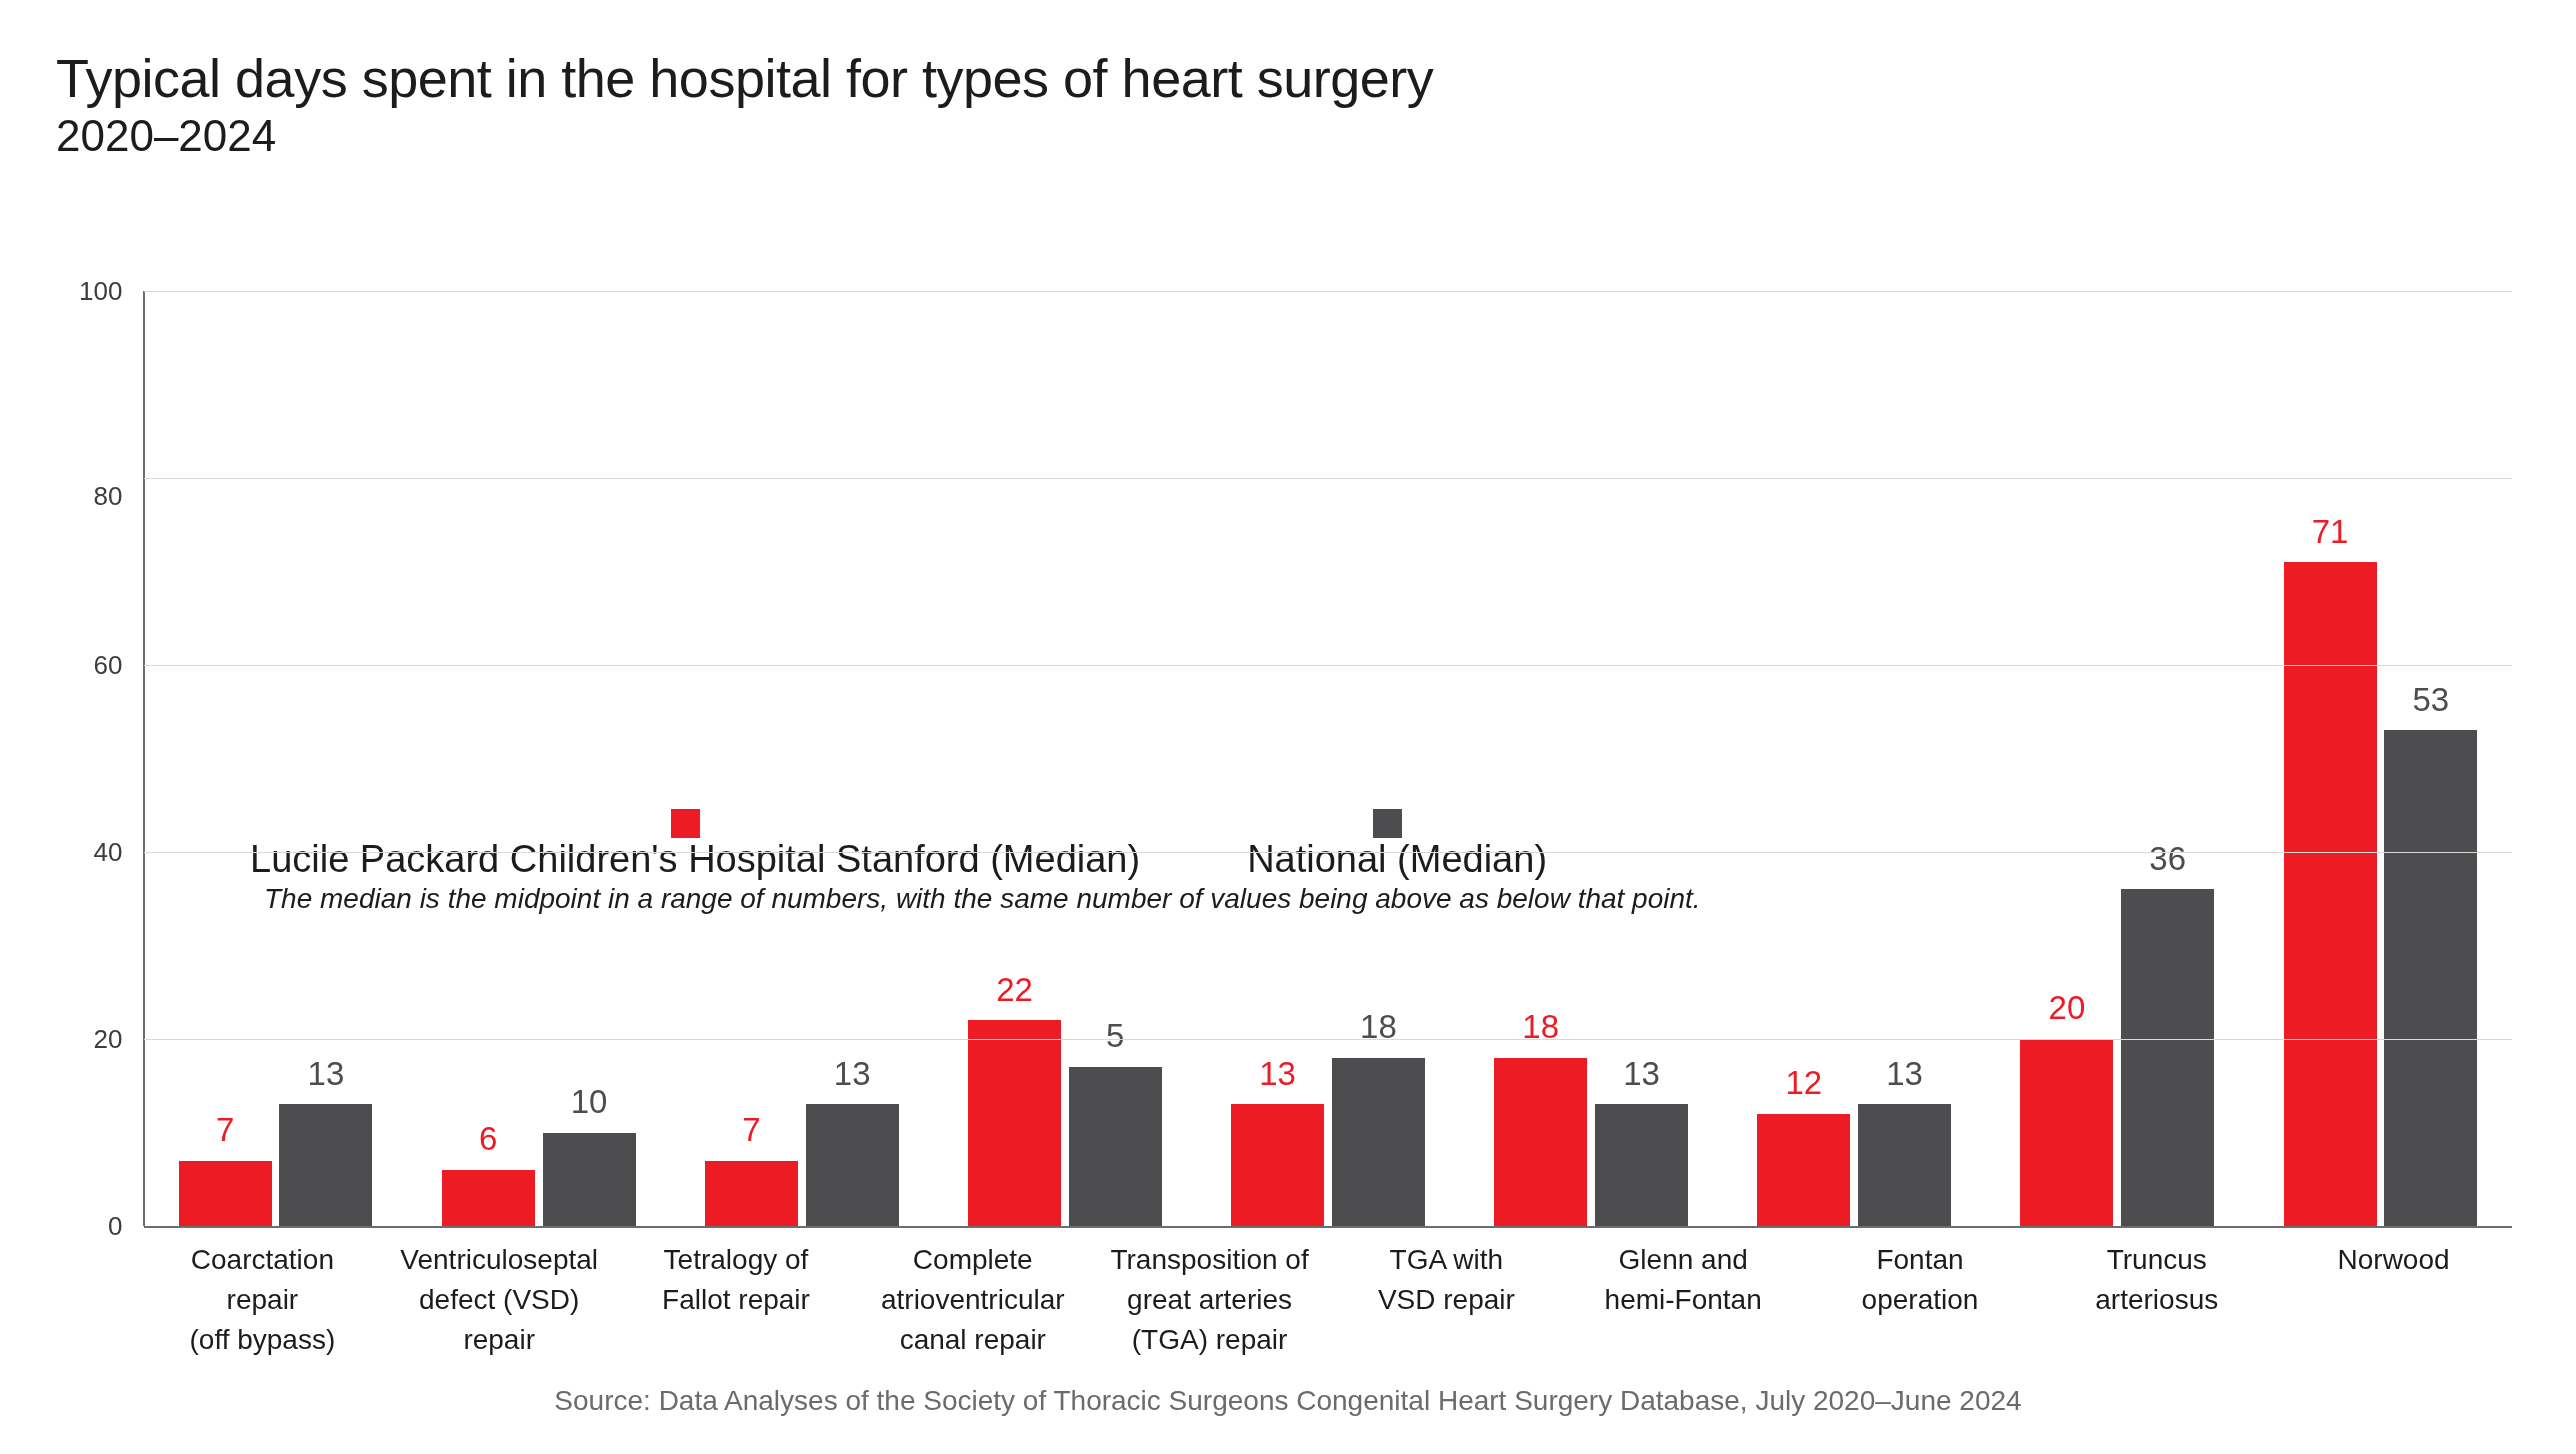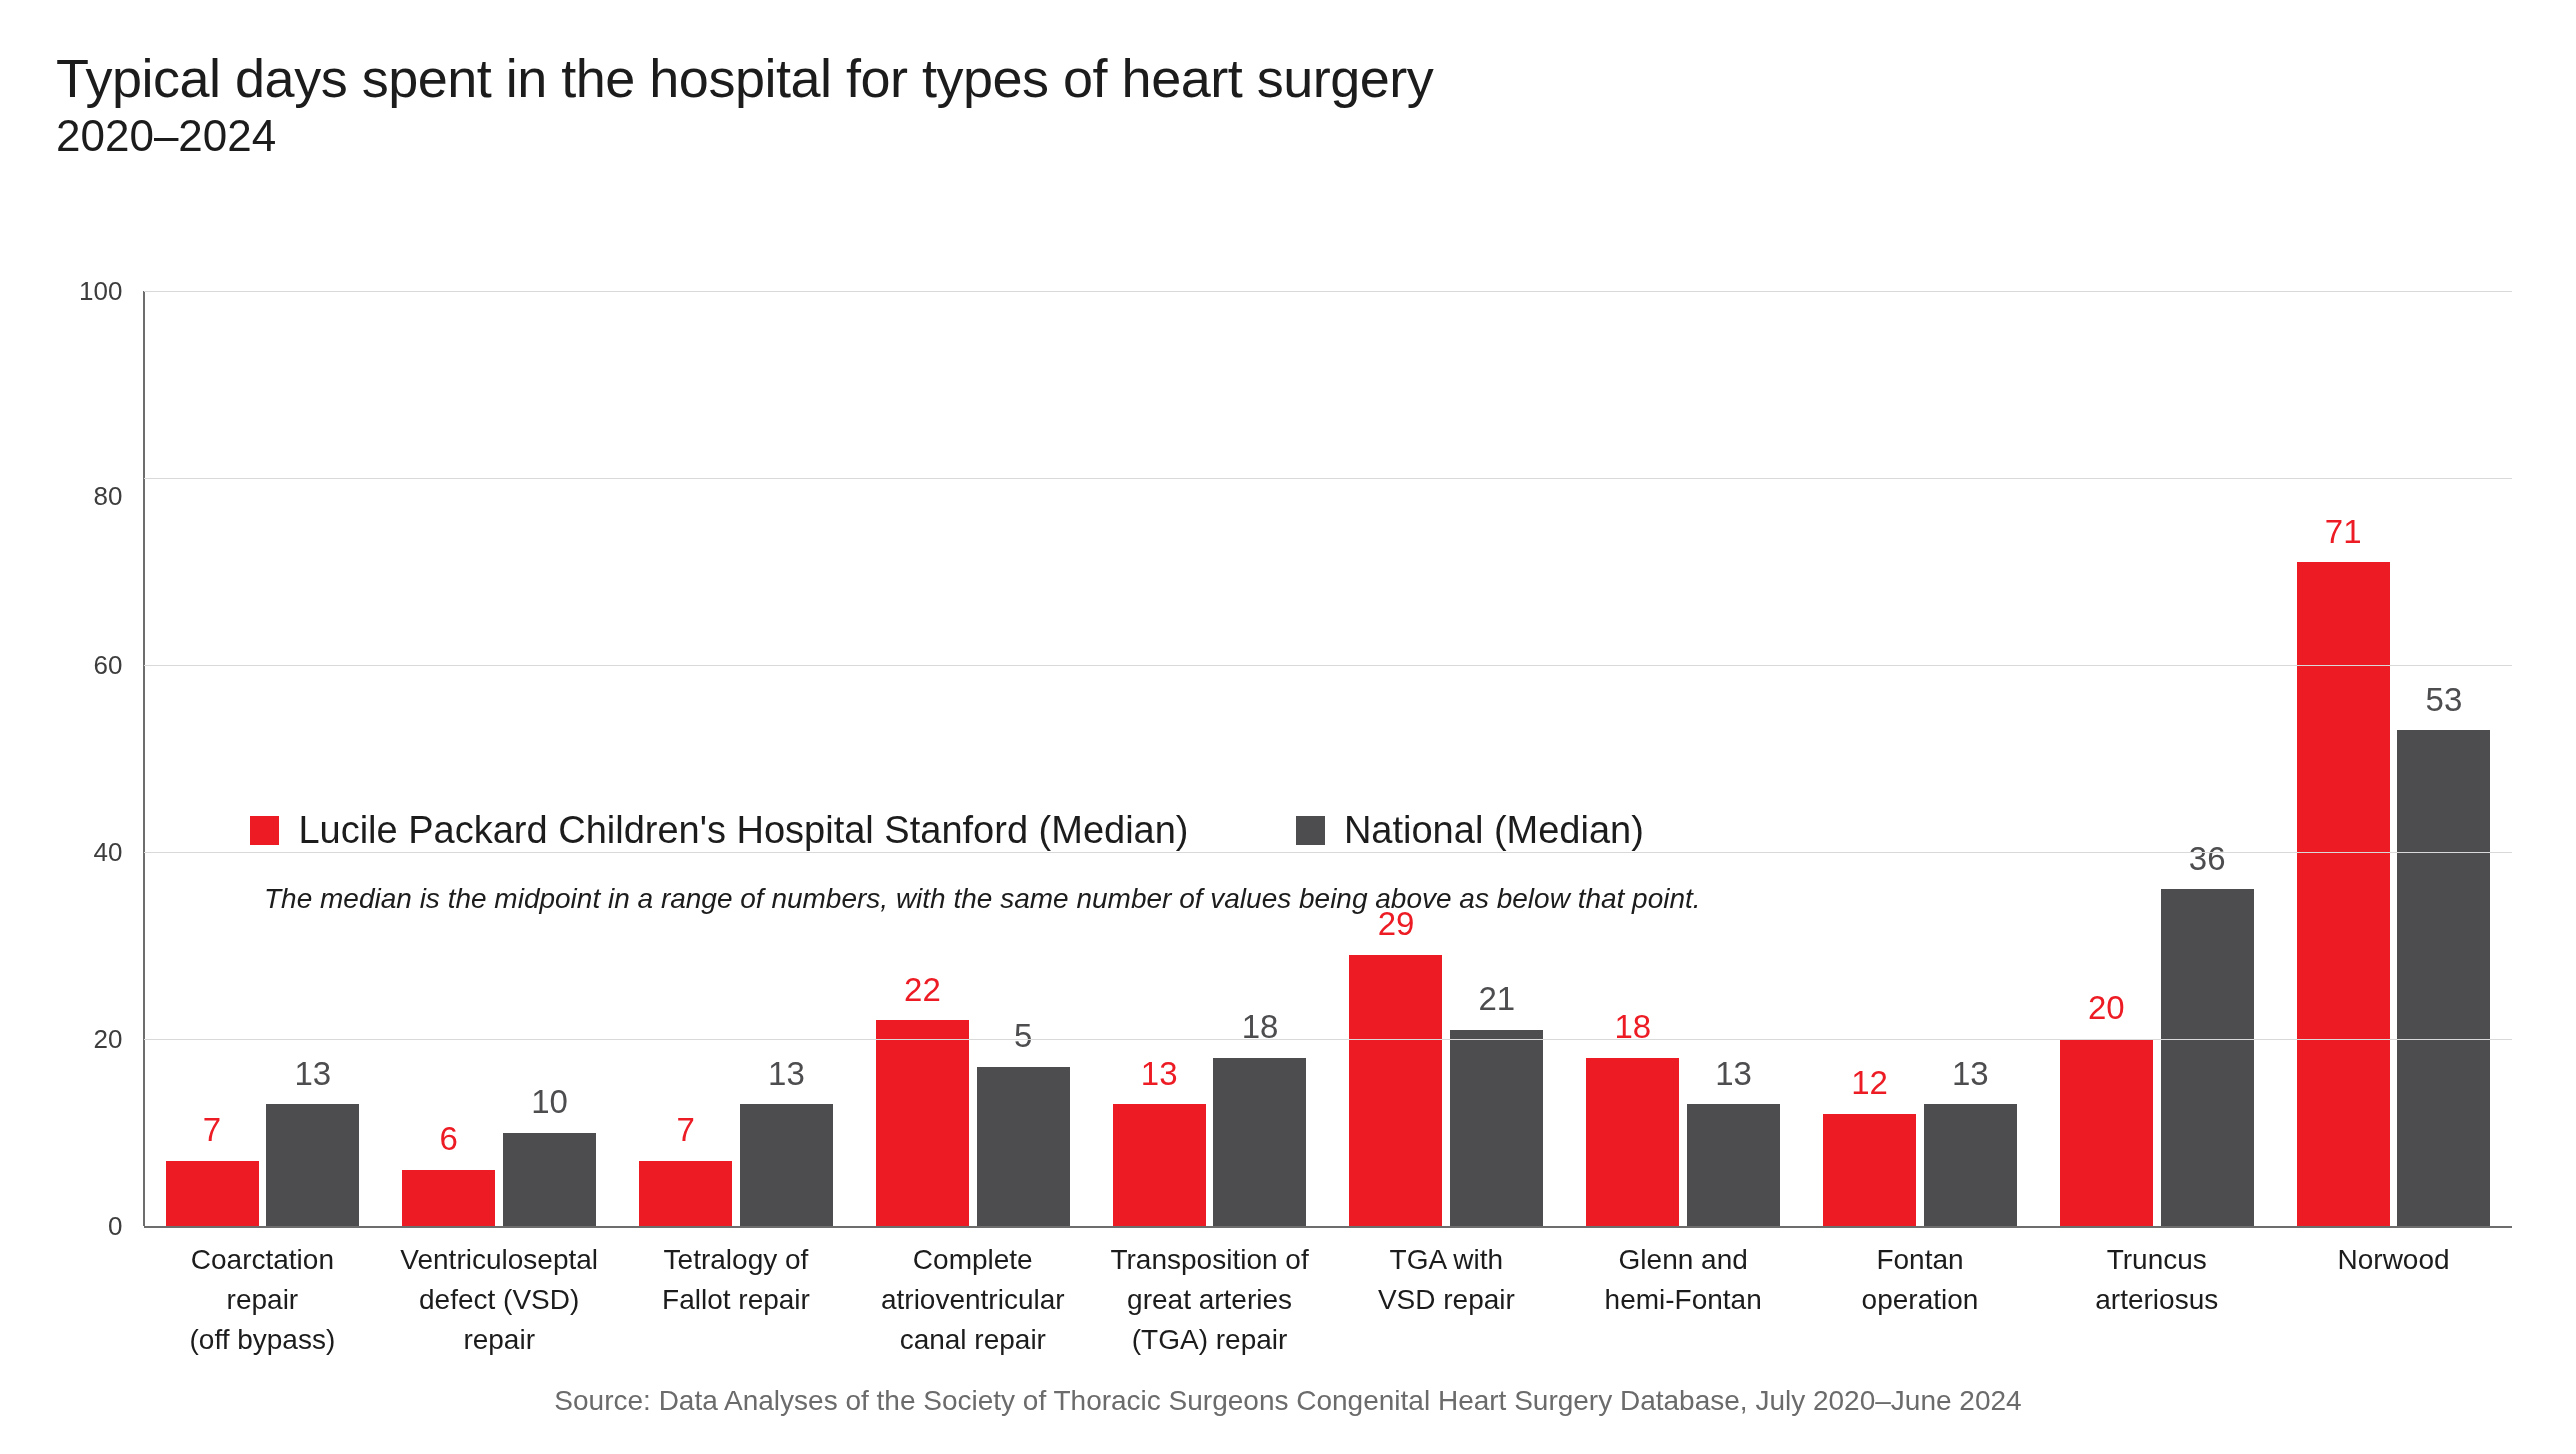--- a/index.html
+++ b/index.html
@@ -151,20 +151,21 @@
   .legend {
     position: absolute;
     left: 250px;
     top: 518px;
     display: flex;
     flex-direction: row;
     align-items: center;
   }
   .legend-item {
     display: flex;
+    flex-direction: column;
     align-items: center;
   }
   .legend-item + .legend-item { margin-left: 107px; }
   .swatch {
     width: 29px;
     height: 29px;
     margin-right: 19.4px;
   }
   .legend-label {
     font-size: 38px;
@@ -254,30 +255,20 @@
           </div>
         </div>
         <div class="group">
           <div class="bar" style="height: 122px;">
             <div class="rect" style="height: 122px; background: rgb(237, 28, 36);"></div>
             <div class="value" style="color: rgb(237, 28, 36); bottom: 133px;">13</div>
           </div>
           <div class="bar" style="height: 168px;">
             <div class="rect" style="height: 168px; background: rgb(77, 77, 79);"></div>
             <div class="value" style="color: rgb(77, 77, 79); bottom: 180px;">18</div>
-          </div>
-        </div>
-        <div class="group">
-          <div class="bar" style="height: 271px;">
-            <div class="rect" style="height: 271px; background: rgb(237, 28, 36);"></div>
-            <div class="value" style="color: rgb(237, 28, 36); bottom: 283px;">29</div>
-          </div>
-          <div class="bar" style="height: 196px;">
-            <div class="rect" style="height: 196px; background: rgb(77, 77, 79);"></div>
-            <div class="value" style="color: rgb(77, 77, 79); bottom: 208px;">21</div>
           </div>
         </div>
         <div class="group">
           <div class="bar" style="height: 168px;">
             <div class="rect" style="height: 168px; background: rgb(237, 28, 36);"></div>
             <div class="value" style="color: rgb(237, 28, 36); bottom: 180px;">18</div>
           </div>
           <div class="bar" style="height: 122px;">
             <div class="rect" style="height: 122px; background: rgb(77, 77, 79);"></div>
             <div class="value" style="color: rgb(77, 77, 79); bottom: 133px;">13</div>

